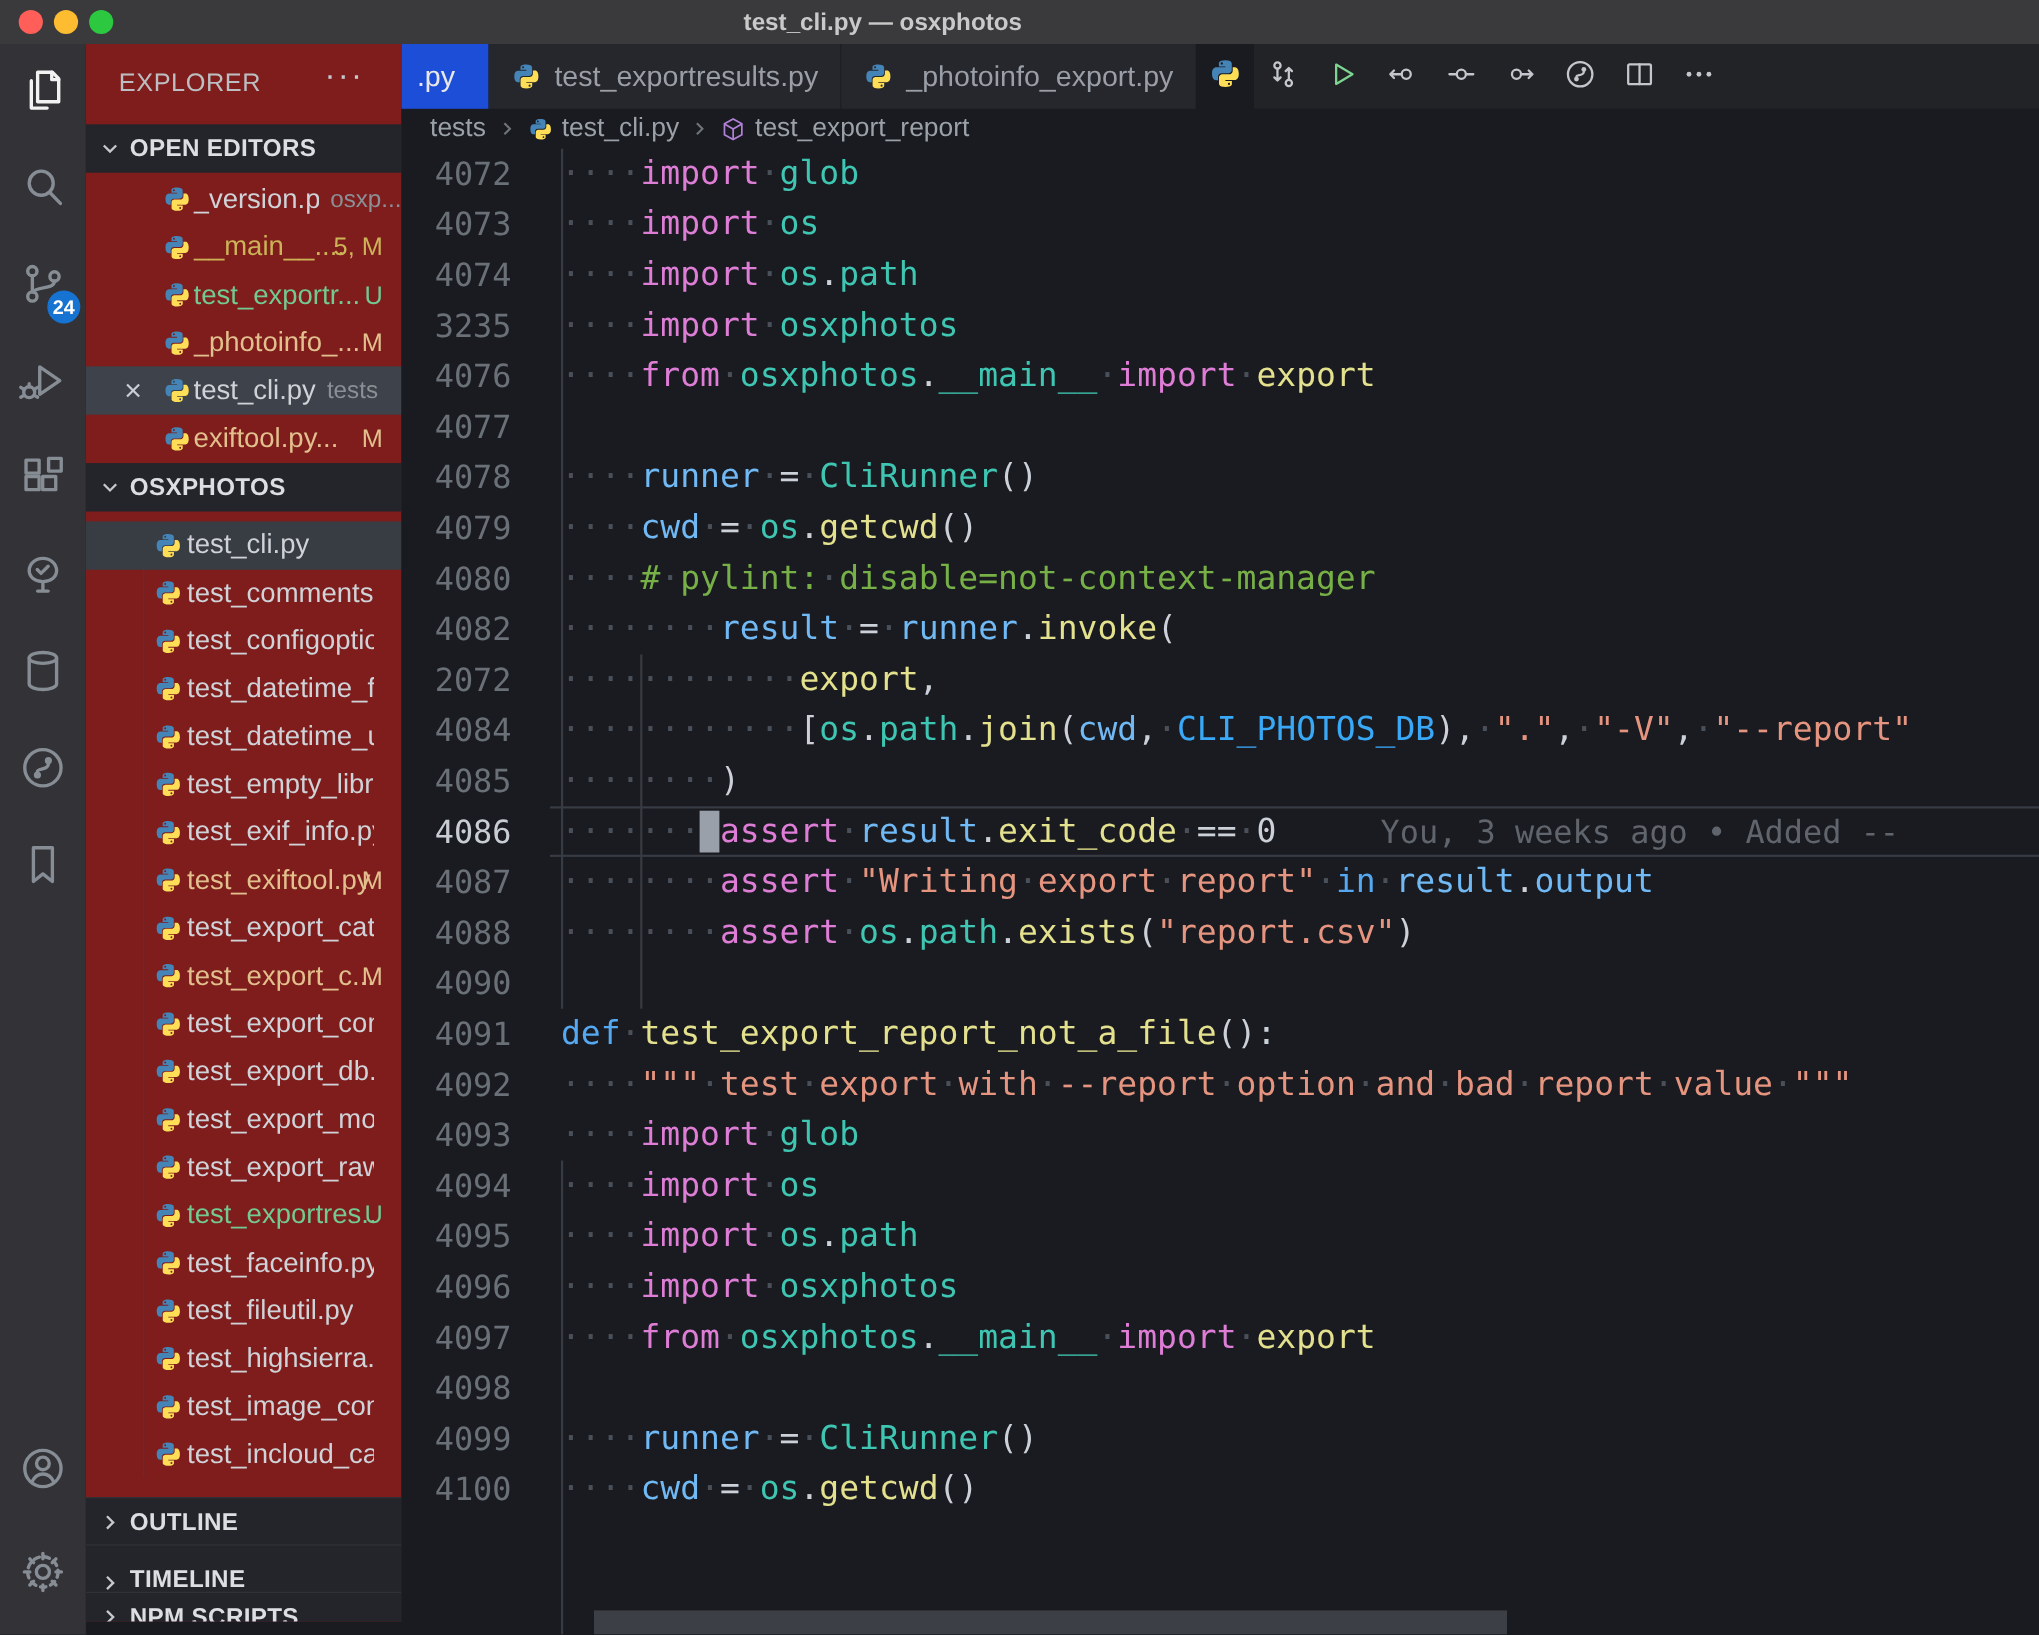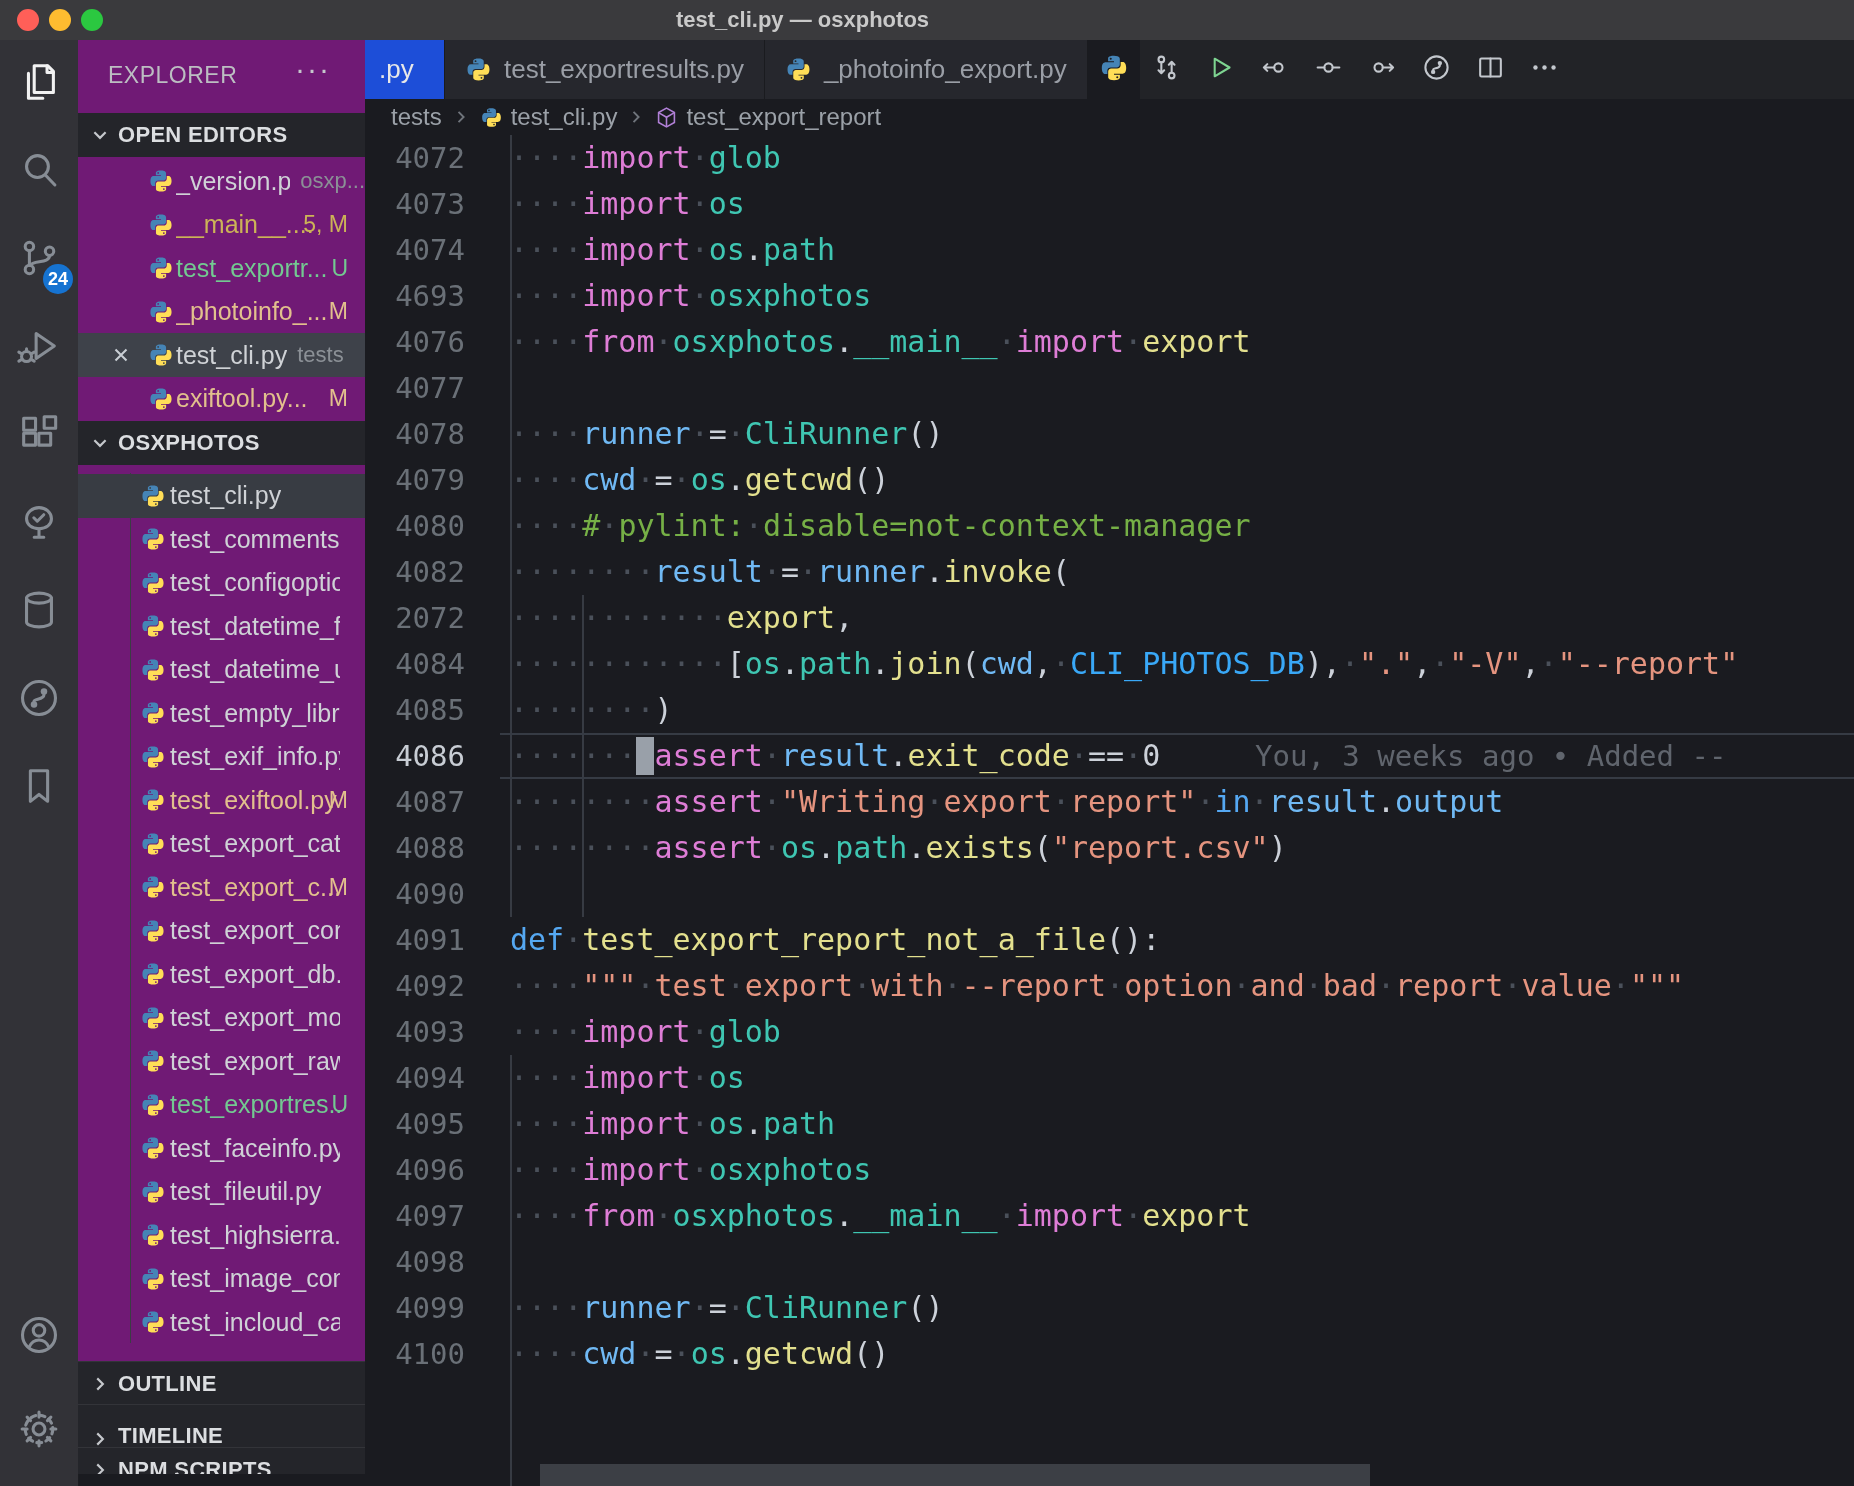--- a/index.html
+++ b/index.html
@@ -16,21 +16,21 @@
   
   .activitybar{position:absolute;left:0;top:40px;width:78px;bottom:0;background:#323237;border-right:1px solid #1c1d21;}
   .ab-item{width:78px;height:88px;display:flex;align-items:center;justify-content:center;color:#878d95;position:relative;}
   .ab-item.active{color:#f2f2f2;}
   .ab-item svg{width:46px;height:46px;}
   .ab-badge{position:absolute;right:5px;top:48px;min-width:30px;height:30px;border-radius:15px;background:#1673d1;color:#fff;
             font-size:18px;font-weight:700;display:flex;align-items:center;justify-content:center;padding:0 4px;box-sizing:border-box;}
   #ab-bottom{position:absolute;bottom:8px;left:0;width:78px;}
   #ab-bottom .ab-item{height:94px;}
   
-  .sidebar{position:absolute;left:78px;top:40px;width:287px;bottom:12px;background:#701a75;border-right:1px solid #17181c;overflow:hidden;}
+  .sidebar{position:absolute;left:78px;top:40px;width:287px;bottom:12px;background:#7f1d1d;border-right:1px solid #17181c;overflow:hidden;}
   .panel-title{position:absolute;left:0;top:0;width:287px;height:70px;display:flex;align-items:center;}
   .panel-title .ttl{margin-left:30px;font-size:23px;letter-spacing:.5px;color:#bcbec2;}
   .panel-title .more{position:absolute;right:34px;top:12px;font-size:30px;color:#c5c8cc;letter-spacing:2px;}
   .sec-h{position:absolute;left:0;width:287px;height:44px;display:flex;align-items:center;font-weight:700;font-size:22px;color:#dcdee1;letter-spacing:.3px;background:#24252a;}
   .sec-h .chev{margin-left:12px;width:20px;height:20px;color:#c5c8cc;display:flex;}
   .sec-h .chev svg{width:20px;height:20px;}
   .sec-h .lbl{margin-left:8px;}
   .sec-h.bordered{border-top:1px solid #333439;}
   .sb-row{position:absolute;left:0;width:287px;height:44px;display:flex;align-items:center;font-size:25px;color:#cfd2d6;}
   .sb-row .icn{position:absolute;display:flex;}
@@ -629,21 +629,21 @@
     </div>
   </div>
 
 <div class="editor" id="editor">
     <div class="guide" style="left: 145px; top: 0px; height: 782px;"></div>
     <div class="guide" style="left: 217px; top: 460px; height: 322px;"></div>
     <div class="guide" style="left: 145px; top: 920px; height: 431px;"></div>
     <div class="line"><span class="ln">4072</span><span class="lc"><span class="tk-ws">····</span><span class="tk-k">import</span><span class="tk-ws">·</span><span class="tk-mod">glob</span></span></div>
     <div class="line"><span class="ln">4073</span><span class="lc"><span class="tk-ws">····</span><span class="tk-k">import</span><span class="tk-ws">·</span><span class="tk-mod">os</span></span></div>
     <div class="line"><span class="ln">4074</span><span class="lc"><span class="tk-ws">····</span><span class="tk-k">import</span><span class="tk-ws">·</span><span class="tk-mod">os</span><span class="tk-op">.</span><span class="tk-mod">path</span></span></div>
-    <div class="line"><span class="ln">4693</span><span class="lc"><span class="tk-ws">····</span><span class="tk-k">import</span><span class="tk-ws">·</span><span class="tk-mod">osxphotos</span></span></div>
+    <div class="line"><span class="ln">3235</span><span class="lc"><span class="tk-ws">····</span><span class="tk-k">import</span><span class="tk-ws">·</span><span class="tk-mod">osxphotos</span></span></div>
     <div class="line"><span class="ln">4076</span><span class="lc"><span class="tk-ws">····</span><span class="tk-k">from</span><span class="tk-ws">·</span><span class="tk-mod">osxphotos</span><span class="tk-op">.</span><span class="tk-mod">__main__</span><span class="tk-ws">·</span><span class="tk-k">import</span><span class="tk-ws">·</span><span class="tk-fn">export</span></span></div>
     <div class="line"><span class="ln">4077</span><span class="lc"></span></div>
     <div class="line"><span class="ln">4078</span><span class="lc"><span class="tk-ws">····</span><span class="tk-var">runner</span><span class="tk-ws">·</span><span class="tk-op">=</span><span class="tk-ws">·</span><span class="tk-mod">CliRunner</span><span class="tk-op">()</span></span></div>
     <div class="line"><span class="ln">4079</span><span class="lc"><span class="tk-ws">····</span><span class="tk-var">cwd</span><span class="tk-ws">·</span><span class="tk-op">=</span><span class="tk-ws">·</span><span class="tk-mod">os</span><span class="tk-op">.</span><span class="tk-fn">getcwd</span><span class="tk-op">()</span></span></div>
     <div class="line"><span class="ln">4080</span><span class="lc"><span class="tk-ws">····</span><span class="tk-com">#</span><span class="tk-ws">·</span><span class="tk-com">pylint:</span><span class="tk-ws">·</span><span class="tk-com">disable=not-context-manager</span></span></div>
     <div class="line"><span class="ln">4082</span><span class="lc"><span class="tk-ws">········</span><span class="tk-var">result</span><span class="tk-ws">·</span><span class="tk-op">=</span><span class="tk-ws">·</span><span class="tk-var">runner</span><span class="tk-op">.</span><span class="tk-fn">invoke</span><span class="tk-op">(</span></span></div>
     <div class="line"><span class="ln">2072</span><span class="lc"><span class="tk-ws">············</span><span class="tk-fn">export</span><span class="tk-op">,</span></span></div>
     <div class="line"><span class="ln">4084</span><span class="lc"><span class="tk-ws">············</span><span class="tk-op">[</span><span class="tk-mod">os</span><span class="tk-op">.</span><span class="tk-mod">path</span><span class="tk-op">.</span><span class="tk-fn">join</span><span class="tk-op">(</span><span class="tk-var">cwd</span><span class="tk-op">,</span><span class="tk-ws">·</span><span class="tk-cons">CLI_PHOTOS_DB</span><span class="tk-op">),</span><span class="tk-ws">·</span><span class="tk-str">"."</span><span class="tk-op">,</span><span class="tk-ws">·</span><span class="tk-str">"-V"</span><span class="tk-op">,</span><span class="tk-ws">·</span><span class="tk-str">"--report"</span></span></div>
     <div class="line"><span class="ln">4085</span><span class="lc"><span class="tk-ws">········</span><span class="tk-op">)</span></span></div>
     <div class="line current"><span class="ln">4086</span><span class="lc"><span class="tk-ws">········</span><span class="tk-k">assert</span><span class="tk-ws">·</span><span class="tk-var">result</span><span class="tk-op">.</span><span class="tk-fn">exit_code</span><span class="tk-ws">·</span><span class="tk-op">==</span><span class="tk-ws">·</span><span class="tk-num">0</span><span class="blame">You, 3 weeks ago • Added --</span></span><div class="cursor"></div></div>

